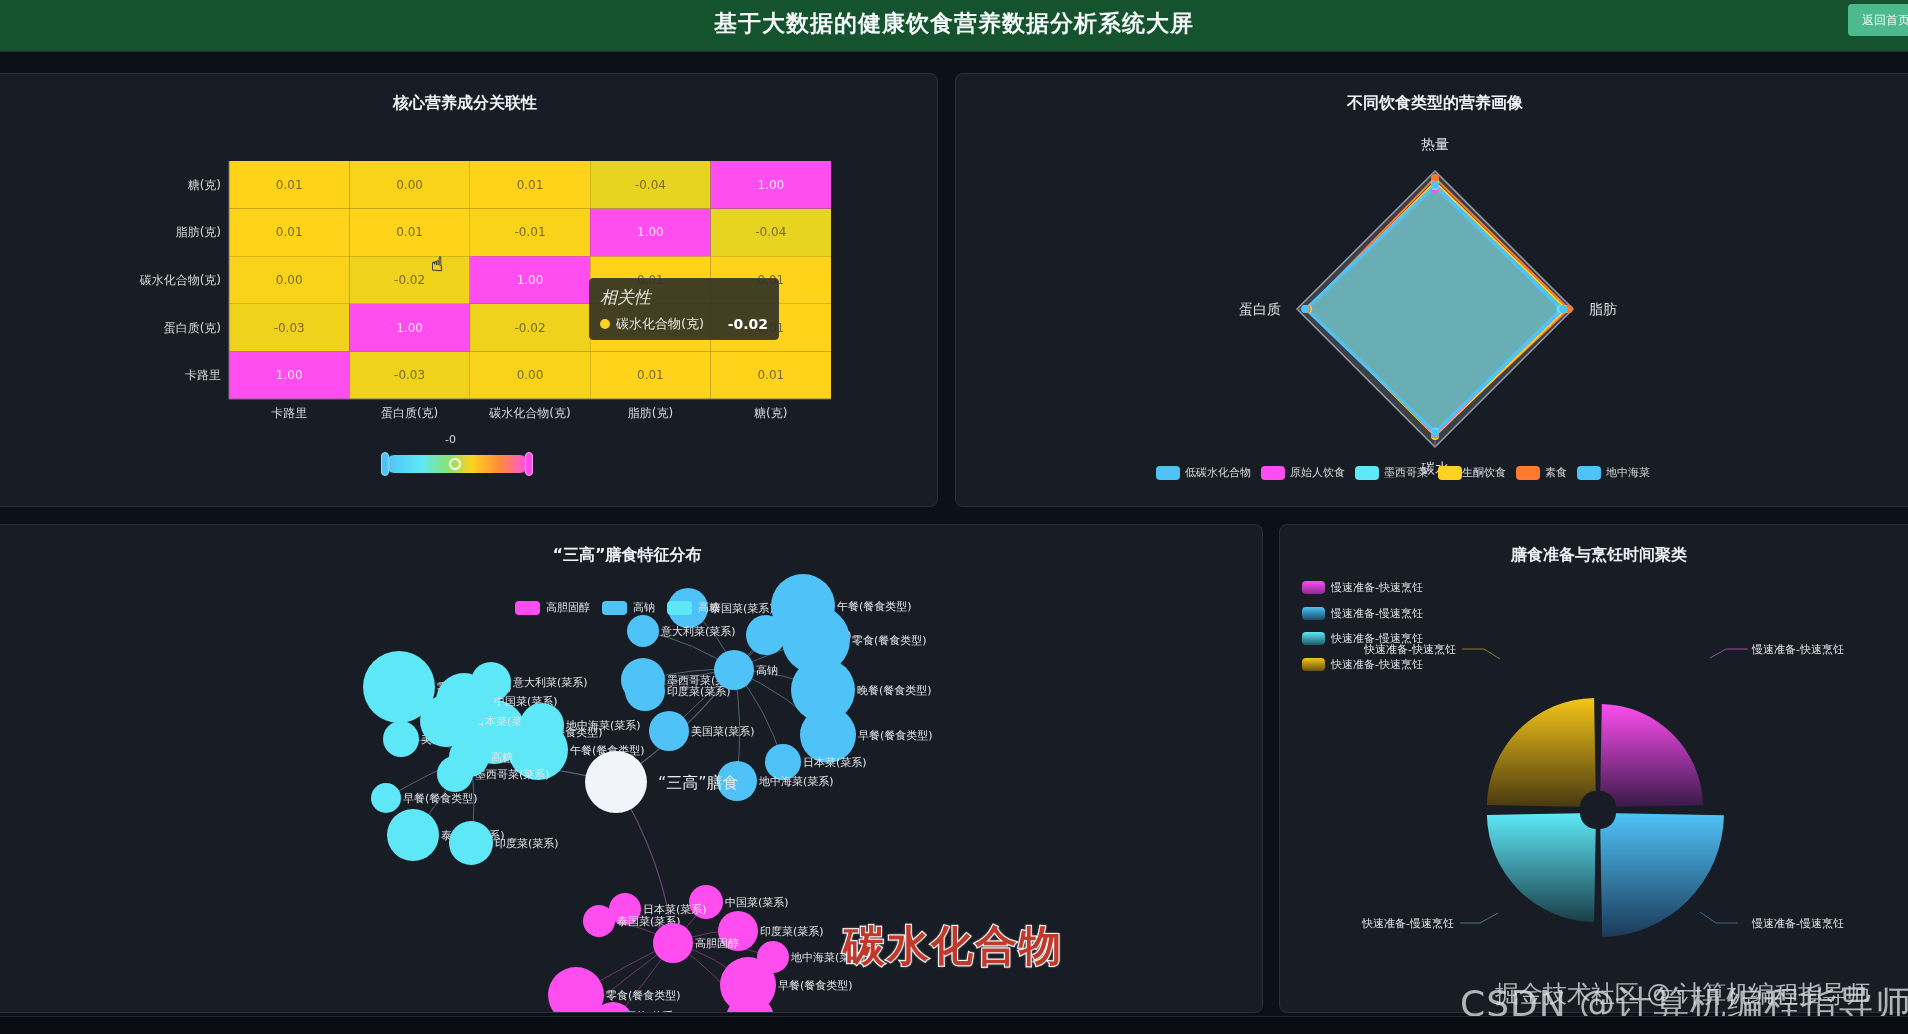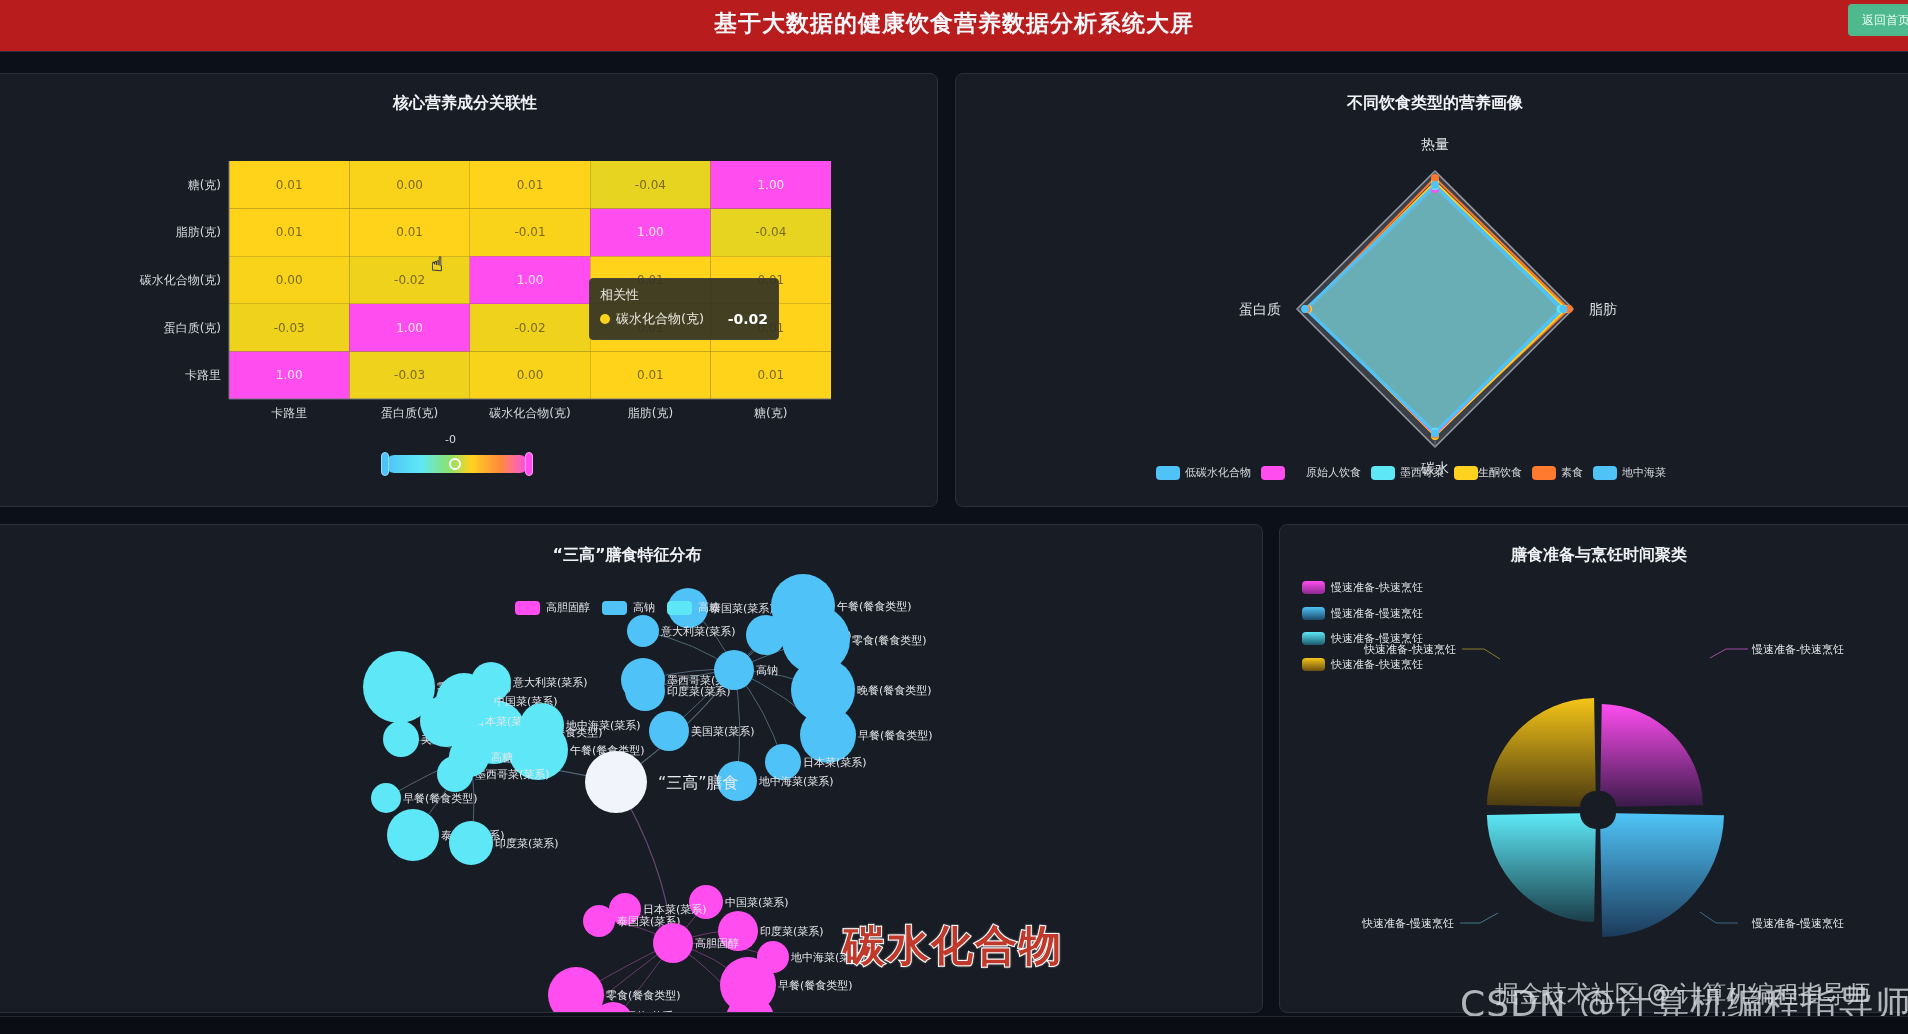--- a/index.html
+++ b/index.html
@@ -1,18 +1,18 @@
 <!DOCTYPE html>
 <html><head>
 <meta charset="utf-8">
 <style>
   * { box-sizing: border-box; margin: 0; padding: 0; }
   html, body { width: 1908px; height: 1034px; background: #0c1018; overflow: hidden; }
   body { position: relative; font-family: "DejaVu Sans", "Liberation Sans", sans-serif; color: #e8eaee; }
-  .header { position: absolute; left: 0; top: 0; width: 1908px; height: 52px; background: #b91c1c; border-bottom: 1px solid #2a303b; }
+  .header { position: absolute; left: 0; top: 0; width: 1908px; height: 52px; background: #14532d; border-bottom: 1px solid #2a303b; }
   .header-title { position: absolute; left: 0; width: 1908px; top: 8px; text-align: center; font-size: 23px; font-weight: bold; color: #f4f6f9; letter-spacing: 1px; }
   .home-btn { position: absolute; left: 1848px; top: 4px; width: 70px; height: 32px; background: #4fb98e; border-radius: 4px; color: #e9fff5; font-size: 12px; line-height: 32px; padding-left: 14px; white-space: nowrap; overflow: hidden; cursor: pointer; }
   .panel { position: absolute; background: #181c24; border: 1px solid #2a2f39; border-radius: 8px; overflow: hidden; }
   .panel-title { position: absolute; left: 0; right: 0; text-align: center; font-size: 16px; font-weight: bold; color: #f0f2f5; }
   svg text { font-family: "DejaVu Sans", "Liberation Sans", sans-serif; }
   .watermark { position: absolute; left: 1460px; top: 980px; font-size: 36px; color: rgba(220,224,230,0.78); white-space: nowrap; letter-spacing: 1px; }
   .watermark2 { position: absolute; left: 1495px; top: 978px; font-size: 24px; color: rgba(230,232,236,0.75); white-space: nowrap; }
   .overlay-text { position: absolute; left: 843px; top: 918px; font-size: 42px; font-weight: bold; color: #c0392b; -webkit-text-stroke: 2px #ffffff; paint-order: stroke fill; text-shadow: 0 0 3px #fff, 0 0 2px #fff; letter-spacing: 2px; }
   .bottom-strip { position: absolute; left: 0; top: 1016px; width: 1908px; height: 18px; background: #0a0d13; border-top: 1px solid #232833; }
 </style>
@@ -135,21 +135,21 @@
       <text x="228" y="162.4" text-anchor="end" font-size="12" fill="#d8dbe0">脂肪(克)</text>
       <text x="228" y="114.8" text-anchor="end" font-size="12" fill="#d8dbe0">糖(克)</text>
       <text x="296.2" y="343" text-anchor="middle" font-size="12" fill="#d8dbe0">卡路里</text>
       <text x="416.59999999999997" y="343" text-anchor="middle" font-size="12" fill="#d8dbe0">蛋白质(克)</text>
       <text x="537" y="343" text-anchor="middle" font-size="12" fill="#d8dbe0">碳水化合物(克)</text>
       <text x="657.4000000000001" y="343" text-anchor="middle" font-size="12" fill="#d8dbe0">脂肪(克)</text>
       <text x="777.8000000000001" y="343" text-anchor="middle" font-size="12" fill="#d8dbe0">糖(克)</text>
       <text x="438" y="197" font-size="20" fill="#ffffff" stroke="#333" stroke-width="0.6">☝</text>
     </svg>
   <div style="position:absolute; left:596px; top:204px; width:190px; height:62px; background:rgba(50,50,35,0.92); border:1px solid #4a4636; border-radius:4px; padding:7px 10px;">
-    <div style="font-size:13px; color:#e8e8e0;">相关性</div>
+    <div style="font-size:17px; color:#e8e8e0;font-style:italic;">相关性</div>
     <div style="margin-top:6px; font-size:13px; display:flex; align-items:center; color:#e8e8e0;">
       <span style="display:inline-block;width:10px;height:10px;border-radius:50%;background:#ffd21f;margin-right:6px;"></span>
       <span>碳水化合物(克)</span>
       <span style="margin-left:auto;font-weight:bold;font-size:14px;color:#fff;">-0.02</span>
     </div>
   </div>
   <div style="position:absolute; left:452px; top:359px; font-size:11px; color:#d8dbe0;">-0</div>
   <div style="position:absolute; left:392px; top:381px; width:144px; height:18px; border-radius:9px; background:linear-gradient(90deg,#4fc3f7 0%,#5ee8f7 25%,#8de36a 45%,#ffd21f 60%,#ff8a3d 80%,#ff4df0 100%);">
     <span style="position:absolute;left:-4px;top:-3px;width:8px;height:24px;border-radius:4px;background:#4fc3f7;border:1px solid #8fdcff;"></span>
     <span style="position:absolute;right:-4px;top:-3px;width:8px;height:24px;border-radius:4px;background:#ff4df0;border:1px solid #ff9ff5;"></span>
@@ -200,21 +200,21 @@
       <text x="479" y="75" text-anchor="middle" font-size="14" fill="#e0e2e6">热量</text>
       <text x="633" y="240" text-anchor="start" font-size="14" fill="#e0e2e6">脂肪</text>
       <text x="479" y="399" text-anchor="middle" font-size="14" fill="#e0e2e6">碳水</text>
       <text x="325" y="240" text-anchor="end" font-size="14" fill="#e0e2e6">蛋白质</text>
     </svg>
   <div id="radar-legend" style="position:absolute; left:200px; top:391px; width:560px; display:flex; gap:10px; font-size:11px; color:#d8dbe0; white-space:nowrap;">
       <div style="display: flex; align-items: flex-end; gap: 5px;">
         <span style="display: inline-block; width: 24px; height: 14px; border-radius: 4px; background: rgb(79, 195, 247);"></span>
         <span>低碳水化合物</span>
       </div>
-      <div style="display: flex; align-items: center; gap: 21px;">
+      <div style="display: flex; align-items: center; gap: 5px;">
         <span style="display: inline-block; width: 24px; height: 14px; border-radius: 4px; background: rgb(255, 77, 240);"></span>
         <span>原始人饮食</span>
       </div>
       <div style="display: flex; align-items: center; gap: 5px;">
         <span style="display: inline-block; width: 24px; height: 14px; border-radius: 4px; background: rgb(94, 232, 247);"></span>
         <span>墨西哥菜</span>
       </div>
       <div style="display: flex; align-items: center; ">
         <span style="display: inline-block; width: 24px; height: 14px; border-radius: 4px; background: rgb(255, 210, 31);"></span>
         <span>生酮饮食</span>

